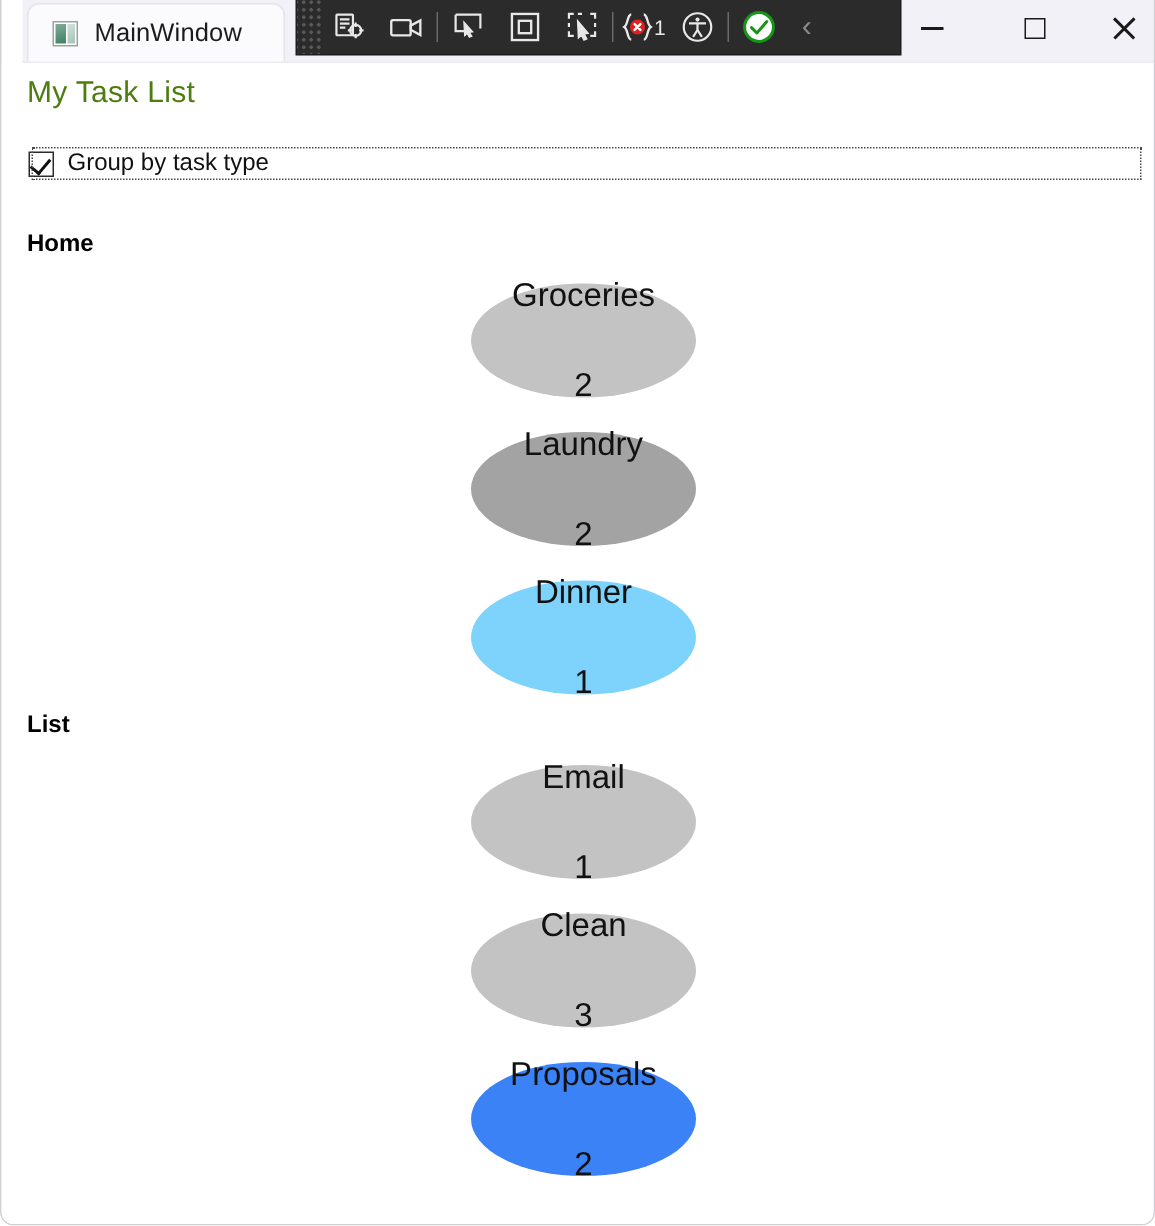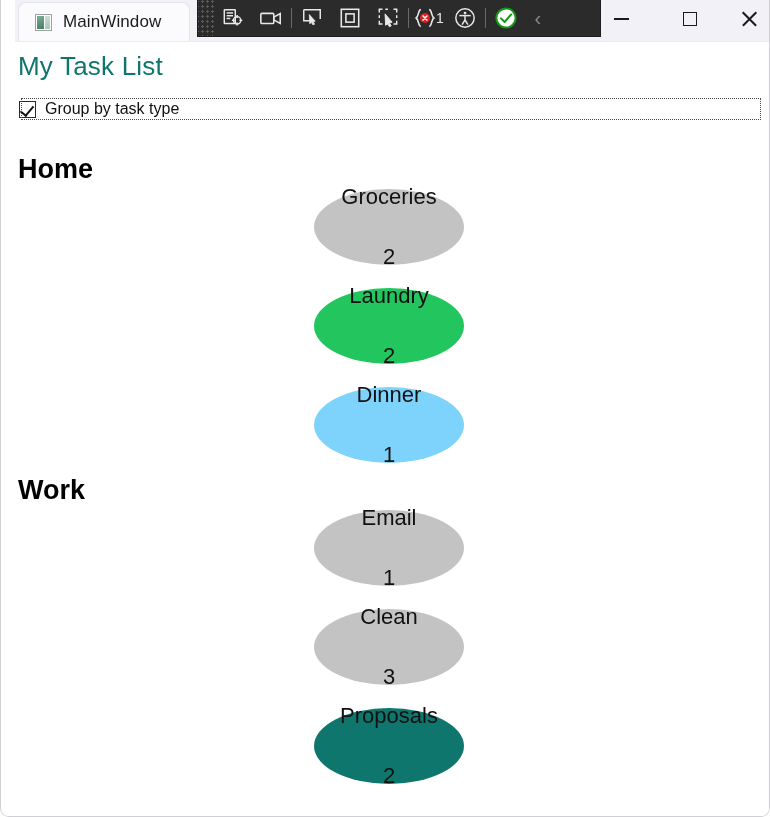--- a/index.html
+++ b/index.html
@@ -173,23 +173,23 @@
     position: absolute;
     left: 0; top: 42px;
     width: 770px;
     height: 775px;
     background: #ffffff;
   }
 
   #page-title {
     position: absolute;
     left: 17px; top: 9px;
-    font-size: 26px;
+    font-size: 20px;
     font-weight: 400;
-    color: #0f766e;
+    color: #4d7c0f;
     letter-spacing: 0.2px;
     white-space: nowrap;
   }
 
   
   #groupby-row {
     position: absolute;
     left: 18px; top: 56px;
     width: 742px;
     height: 22px;
@@ -232,21 +232,21 @@
     margin-left: 9px;
     font-size: 16px;
     color: #111111;
     white-space: nowrap;
   }
 
   
   .group-header {
     position: absolute;
     left: 17px;
-    font-size: 27px;
+    font-size: 16px;
     font-weight: bold;
     color: #000000;
     white-space: nowrap;
   }
   .node {
     position: absolute;
     width: 150px;
     height: 76px;
     background: #c3c3c3;
     border-radius: 50%;
@@ -396,37 +396,37 @@
       <span id="groupby-label">Group by task type</span>
     </div>
     <div id="groupby-focus"></div>
 
     <div id="groups-host">
         <div class="group-header" style="top: 112px;">Home</div>
         <div class="node" style="left: 313px; top: 147px; background: rgb(195, 195, 195);">
           <div class="node-label">Groceries</div>
           <div class="node-count">2</div>
         </div>
-        <div class="node" style="left: 313px; top: 246px; background: #22c55e;">
+        <div class="node" style="left: 313px; top: 246px; background: #a3a3a3;">
           <div class="node-label">Laundry</div>
           <div class="node-count">2</div>
         </div>
         <div class="node" style="left: 313px; top: 345px; background: #7dd3fc;">
           <div class="node-label">Dinner</div>
           <div class="node-count">1</div>
         </div>
-        <div class="group-header" style="top: 433px;">Work</div>
+        <div class="group-header" style="top: 433px;">List</div>
         <div class="node" style="left: 313px; top: 468px; background: rgb(195, 195, 195); text-align: right;">
           <div class="node-label">Email</div>
           <div class="node-count">1</div>
         </div>
         <div class="node" style="left: 313px; top: 567px; background: rgb(195, 195, 195); text-align: right;">
           <div class="node-label">Clean</div>
           <div class="node-count">3</div>
         </div>
-        <div class="node" style="left: 313px; top: 666px; background: #0f766e;">
+        <div class="node" style="left: 313px; top: 666px; background: #3b82f6;">
           <div class="node-label">Proposals</div>
           <div class="node-count">2</div>
         </div>
       </div>
 
   </div>
 </div>
 
 </body></html>

